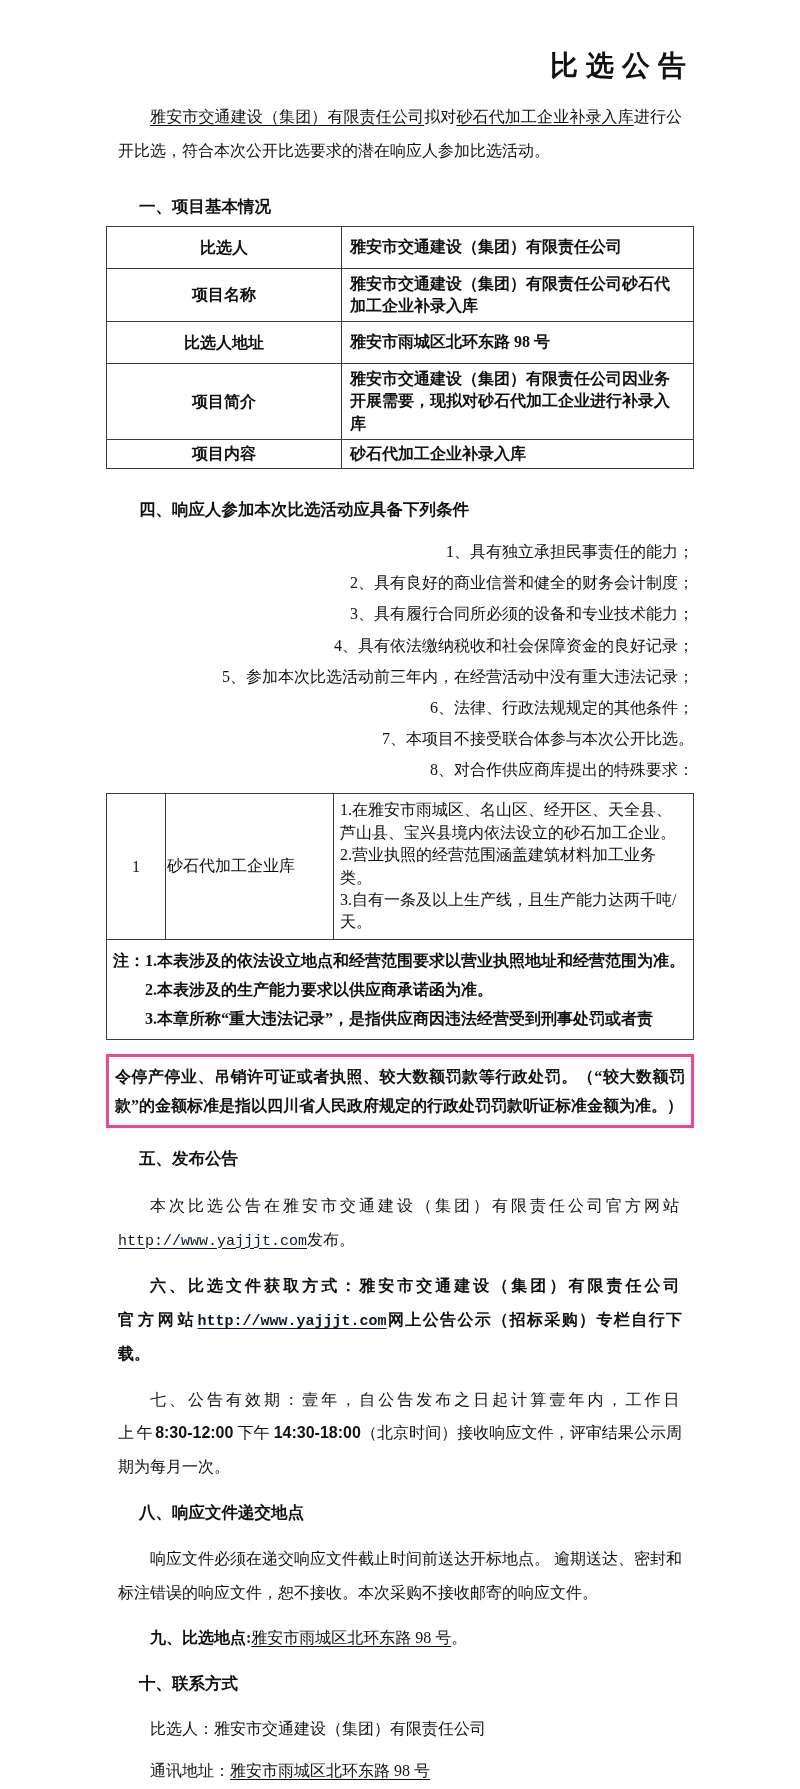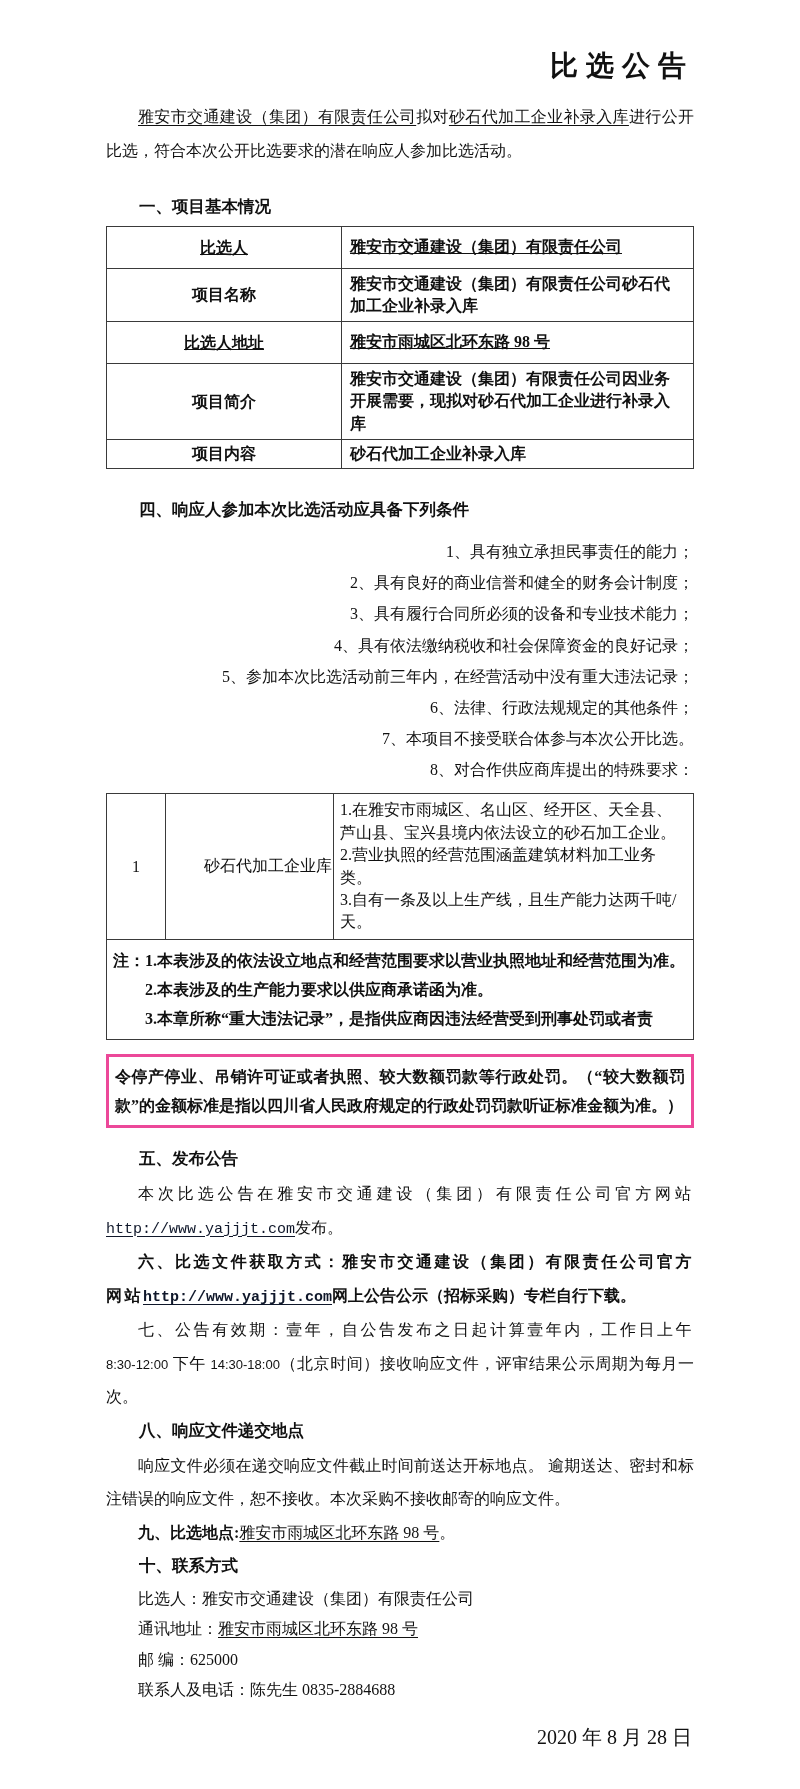--- a/index.html
+++ b/index.html
@@ -6,65 +6,65 @@
   body {
     width:800px; height:1789px; background:#ffffff; color:#111;
     font-family:"Liberation Serif","DejaVu Serif",serif;
     overflow:hidden;
   }
   .page { width:588px; margin:0 auto; padding-top:48px; }
   .doc-title {
     font-size:28px; font-weight:bold; text-align:right;
     letter-spacing:8px; margin:0 0 16px 0; line-height:1.3;
   }
-  p { margin:0; font-size:16px; line-height:2.1; }
+  p { margin:12px; font-size:16px; line-height:2.1; }
   .indent { text-indent:2em; }
   .sec-heading { font-weight:bold; font-size:16.5px; text-indent:2em; margin:0; line-height:2.1; }
   .mt-sm { margin-top:22px; }
   .mt-md { margin-top:14px; }
   .mt-lg { margin-top:24px; }
   .u { text-decoration:underline; text-underline-offset:3px; }
   .b { font-weight:bold; }
   .justify { text-align:justify; }
 
   table { border-collapse:collapse; width:100%; table-layout:fixed; }
   td { border:1px solid #3a3a3a; font-size:16px; vertical-align:middle; }
 
   
   .t1 { margin-top:2px; }
   .t1 .lbl { width:226px; text-align:center; font-weight:bold; padding:6px 4px; line-height:1.35; }
   .t1 .val { font-weight:bold; padding:4px 8px; line-height:1.4; }
-  .t1 .tall td { padding-top:9px; padding-bottom:9px;text-decoration:underline; }
+  .t1 .tall td { padding-top:9px; padding-bottom:9px; }
   .t1 .short td { padding-top:3px; padding-bottom:3px; }
 
   
   .cond { font-size:16px; line-height:1.95; margin:0; text-indent:2em; }
   .cond-wrap { margin-top:8px;text-align:right; }
 
   
   .t2 { margin-top:8px; }
   .t2 .hdr td { text-align:center; padding:5px 2px; line-height:1.3; }
   .t2 .c-no { width:56px; text-align:center; }
-  .t2 .c-name { width:165px; text-align:right; }
+  .t2 .c-name { width:165px; text-align:left; }
   .t2 .c-req { padding:5px 6px; line-height:1.4; }
   .t2 .note-cell { font-weight:bold; padding:6px 6px; line-height:1.82;border-radius:14px; }
   .note-first { }
   .note-ind { text-indent:2em; }
 
   .cont-box {
     border:3px solid #ec4899; margin-top:14px;
     font-weight:bold; font-size:16px; line-height:1.82; padding:5px 6px;
   }
 
   .url {
     font-family:"Liberation Mono","DejaVu Sans Mono",monospace;
     font-size:15px; text-decoration:underline; text-underline-offset:3px;
     color:#0f172a;
   }
-  .time { font-family:"Liberation Sans","DejaVu Sans",sans-serif; font-weight:normal; font-size:13px; }
+  .time { font-family:"Liberation Sans","DejaVu Sans",sans-serif; font-weight:bold; font-size:16px; }
   .ls3 { letter-spacing:3px; }
   .ls25 { letter-spacing:2.5px; }
 
   .contact-line { line-height:1.9; text-indent:2em; font-size:16px; }
   .date-line { text-align:right; margin-top:12px; padding-right:2px; font-size:20px; line-height:1.9; }
 </style>
 </head>
 <body>
 
 <div class="page">

